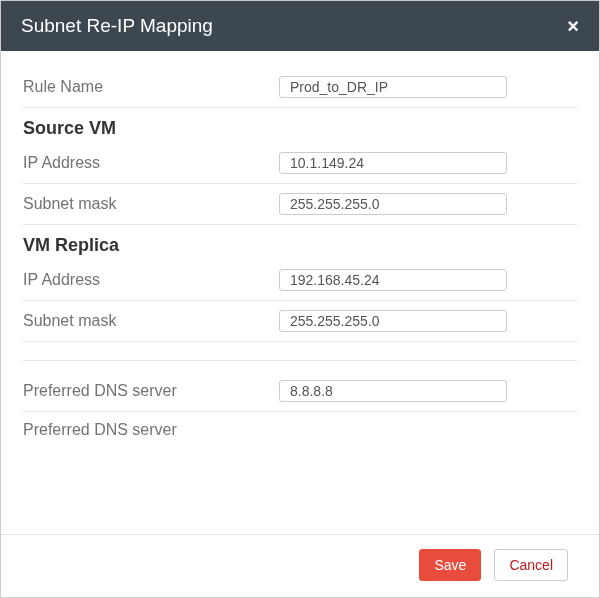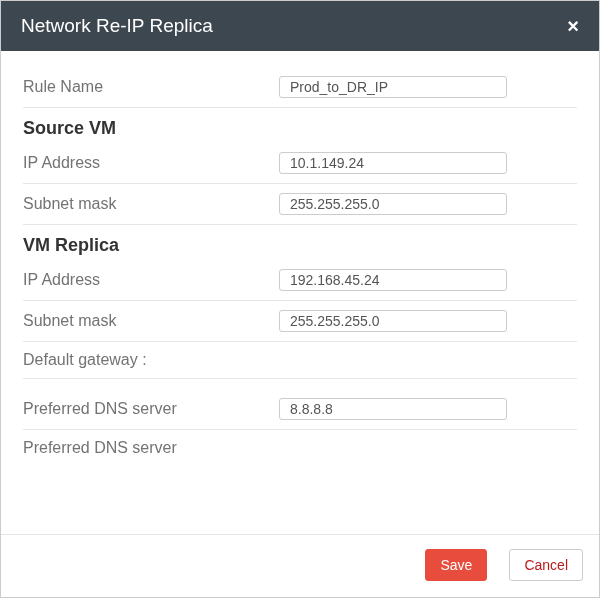--- a/index.html
+++ b/index.html
@@ -78,25 +78,25 @@
       border-color: #66afe9;
       box-shadow: 0 0 0 2px rgba(102,175,233,0.3);
     }
     .section-heading {
       font-size: 18px;
       font-weight: 700;
       color: #333;
       padding: 10px 0 4px 0;
     }
     .modal-footer {
-      padding: 14px 16px 16px 20px;
+      padding: 14px 31px 16px 20px;
       border-top: 1px solid #e5e5e5;
       display: flex;
       justify-content: flex-end;
-      gap: 22px;
+      gap: 13px;
     }
     .btn {
       padding: 7px 14px;
       font-size: 14px;
       border-radius: 3px;
       cursor: pointer;
       border: 1px solid transparent;
       font-family: inherit;
     }
     .btn-primary {
@@ -109,21 +109,21 @@
       color: #b91c1c;
       border-color: #ccc;
     }
   </style>
 </head>
 <body>
 
 <div class="modal">
 
   <div class="modal-header">
-    <span class="modal-title">Network Re-IP Replica</span>
+    <span class="modal-title">Subnet Re-IP Mapping</span>
     <button class="close-btn">×</button>
   </div>
 
   <div class="modal-body">
 
     <div class="form-row with-border">
       <span class="form-label">Rule Name</span>
       <input class="form-input" type="text" value="Prod_to_DR_IP" style="">
     </div>
 
@@ -145,21 +145,20 @@
       <span class="form-label">IP Address</span>
       <input class="form-input" type="text" value="192.168.45.24" style="">
     </div>
 
     <div class="form-row with-border">
       <span class="form-label">Subnet mask</span>
       <input class="form-input" type="text" value="255.255.255.0" style="">
     </div>
 
     <div class="form-row with-border">
-      <span class="form-label">Default gateway :</span>
     </div>
 
     <div style="height:10px"></div>
 
     <div class="form-row with-border">
       <span class="form-label">Preferred DNS server</span>
       <input class="form-input" type="text" value="8.8.8.8" style="">
     </div>
 
     <div class="form-row">

